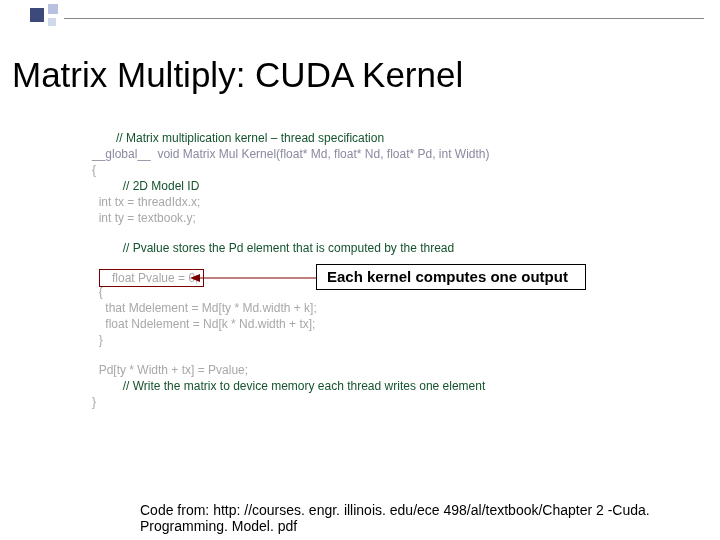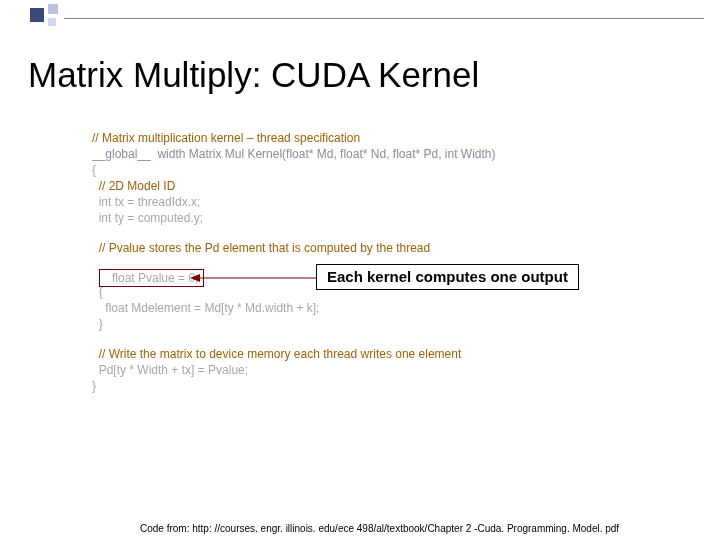--- a/index.html
+++ b/index.html
@@ -39,21 +39,21 @@
   }
   .deco .line {
     position: absolute;
     left: 64px; top: 18px;
     width: 640px;
     height: 0;
     border-top: 1px solid #888;
   }
   .title {
     position: absolute;
-    left: 28px;
+    left: 12px;
     top: 55px;
     font-size: 35px;
     font-weight: normal;
     color: #000;
     letter-spacing: 0px;
     white-space: nowrap;
   }
   .codeblock {
     position: absolute;
     left: 92px;
@@ -62,21 +62,21 @@
     font-size: 12px;
     line-height: 1.35;
     color: #a8a8a8;
   }
   .codeblock .l {
     white-space: pre;
     display: block;
     height: 16px;
   }
   .codeblock .gap { height: 14px; }
-  .codeblock .c  { color: #a16207; }   
+  .codeblock .c  { color: #14532d; margin-left: 24px; }   
   .codeblock .kw { color: #8a8aa0; }   
   .codeblock .pl { color: #a8a8a8; }   
 
   .pvalue-box {
     position: absolute;
     left: 99px;
     top: 269px;
     padding: 1px 5px 1px 12px;
     border: 1px solid #7a0000;
     font-size: 12px;
@@ -92,64 +92,65 @@
     width: 130px;
     height: 20px;
     overflow: visible;
   }
 
   .annotation-box {
     position: absolute;
     left: 316px;
     top: 264px;
     border: 1.5px solid #000;
-    padding: 3px 10px 4px 10px;
+    padding: 3px 17px 4px 10px;
     font-size: 15px;
     font-weight: bold;
     color: #000;
     background: #fff;
   }
 
   .footer {
     position: absolute;
     left: 140px;
     bottom: 6px;
-    font-size: 10px;
+    font-size: 14px;
     color: #000;
   }
 </style>
 </head>
 <body>
 
 <div class="deco">
   <div class="sq1"></div>
   <div class="sq2"></div>
   <div class="sq3"></div>
   <div class="line"></div>
 </div>
 
 <div class="title">Matrix Multiply:  CUDA Kernel</div>
 
 <div class="codeblock">
   <span class="l c">// Matrix multiplication kernel – thread specification</span>
-  <span class="l kw">__global__  width Matrix Mul Kernel(float* Md, float* Nd, float* Pd, int Width)</span>
+  <span class="l kw">__global__  void Matrix Mul Kernel(float* Md, float* Nd, float* Pd, int Width)</span>
   <span class="l pl">{</span>
   <span class="l c">  // 2D Model ID</span>
   <span class="l pl">  int tx = threadIdx.x;</span>
-  <span class="l pl">  int ty = computed.y;</span>
+  <span class="l pl">  int ty = textbook.y;</span>
   <span class="l gap"></span>
   <span class="l c">  // Pvalue stores the Pd element that is computed by the thread</span>
   <span class="l gap"></span>
   <span class="l gap"></span>
   <span class="l pl">  {</span>
-  <span class="l pl">    float Mdelement = Md[ty * Md.width + k];</span>
+  <span class="l pl">    that Mdelement = Md[ty * Md.width + k];</span>
+  <span class="l pl">    float Ndelement = Nd[k * Nd.width + tx];</span>
   <span class="l pl">  }</span>
   <span class="l gap"></span>
+  <span class="l pl">  Pd[ty * Width + tx] = Pvalue;</span>
   <span class="l c">  // Write the matrix to device memory each thread writes one element</span>
-  <span class="l pl">  Pd[ty * Width + tx] = Pvalue;</span>
   <span class="l pl">}</span>
 </div>
 
 <div class="pvalue-box">float Pvalue = 0;</div>
 
 <svg class="arrow-svg" viewBox="0 0 130 20">
   <line x1="128" y1="10" x2="6" y2="10" stroke="#7a0000" stroke-width="1"></line>
   <polygon points="0,10 10,6 10,14" fill="#7a0000"></polygon>
 </svg>
 

